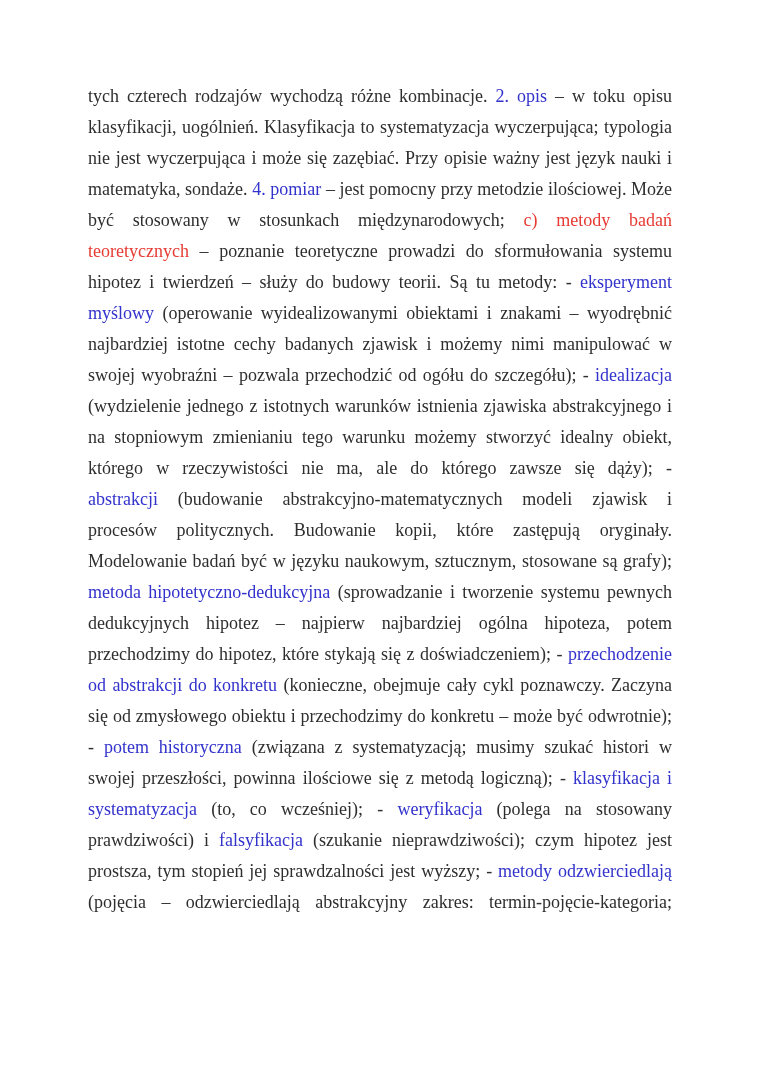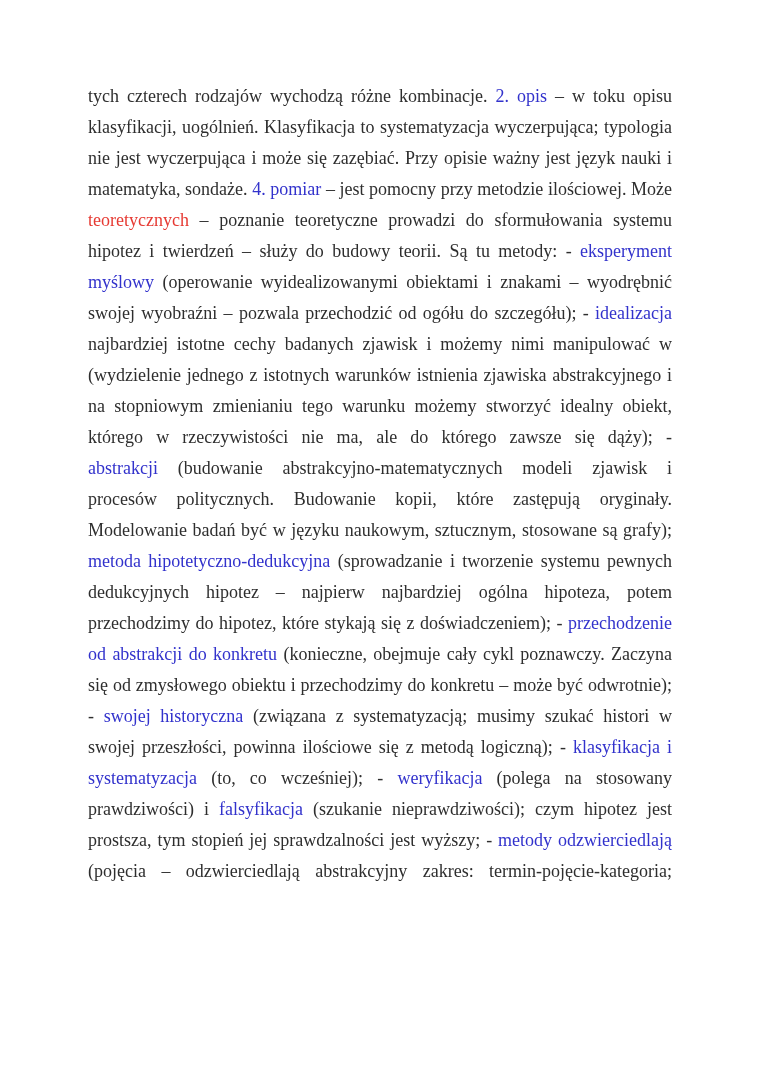--- a/index.html
+++ b/index.html
@@ -43,36 +43,37 @@
 </style>
 </head>
 <body>
 
 <div class="page">
   <div class="textblock" id="textblock">
       <div class="line"><span class="seg-body">tych czterech rodzajów wychodzą różne kombinacje. </span><span class="seg-blue">2. opis</span><span class="seg-body"> – w toku opisu</span></div>
       <div class="line"><span class="seg-body">klasyfikacji, uogólnień. Klasyfikacja to systematyzacja wyczerpująca; typologia</span></div>
       <div class="line"><span class="seg-body">nie jest wyczerpująca i może się zazębiać. Przy opisie ważny jest język nauki i</span></div>
       <div class="line"><span class="seg-body">matematyka, sondaże. </span><span class="seg-blue">4. pomiar</span><span class="seg-body"> – jest pomocny przy metodzie ilościowej. Może</span></div>
+      <div class="line"><span class="seg-body">być stosowany w stosunkach międzynarodowych; </span><span class="seg-red">c) metody badań</span></div>
       <div class="line"><span class="seg-red">teoretycznych</span><span class="seg-body"> – poznanie teoretyczne prowadzi do sformułowania systemu</span></div>
       <div class="line"><span class="seg-body">hipotez i twierdzeń – służy do budowy teorii. Są tu metody: - </span><span class="seg-blue">eksperyment</span></div>
       <div class="line"><span class="seg-blue">myślowy</span><span class="seg-body"> (operowanie wyidealizowanymi obiektami i znakami – wyodrębnić</span></div>
+      <div class="line"><span class="seg-body">najbardziej istotne cechy badanych zjawisk i możemy nimi manipulować w</span></div>
       <div class="line"><span class="seg-body">swojej wyobraźni – pozwala przechodzić od ogółu do szczegółu); - </span><span class="seg-blue">idealizacja</span></div>
-      <div class="line"><span class="seg-body">najbardziej istotne cechy badanych zjawisk i możemy nimi manipulować w</span></div>
       <div class="line"><span class="seg-body">(wydzielenie jednego z istotnych warunków istnienia zjawiska abstrakcyjnego i</span></div>
       <div class="line"><span class="seg-body">na stopniowym zmienianiu tego warunku możemy stworzyć idealny obiekt,</span></div>
       <div class="line"><span class="seg-body">którego w rzeczywistości nie ma, ale do którego zawsze się dąży); -</span></div>
       <div class="line"><span class="seg-blue">abstrakcji</span><span class="seg-body"> (budowanie abstrakcyjno-matematycznych modeli zjawisk i</span></div>
       <div class="line"><span class="seg-body">procesów politycznych. Budowanie kopii, które zastępują oryginały.</span></div>
       <div class="line"><span class="seg-body">Modelowanie badań być w języku naukowym, sztucznym, stosowane są grafy); -</span></div>
       <div class="line"><span class="seg-blue">metoda hipotetyczno-dedukcyjna</span><span class="seg-body"> (sprowadzanie i tworzenie systemu pewnych</span></div>
       <div class="line"><span class="seg-body">dedukcyjnych hipotez – najpierw najbardziej ogólna hipoteza, potem</span></div>
       <div class="line"><span class="seg-body">przechodzimy do hipotez, które stykają się z doświadczeniem); - </span><span class="seg-blue">przechodzenie</span></div>
       <div class="line"><span class="seg-blue">od abstrakcji do konkretu</span><span class="seg-body"> (konieczne, obejmuje cały cykl poznawczy. Zaczyna</span></div>
       <div class="line"><span class="seg-body">się od zmysłowego obiektu i przechodzimy do konkretu – może być odwrotnie);</span></div>
-      <div class="line"><span class="seg-body">- </span><span class="seg-blue">swojej historyczna</span><span class="seg-body"> (związana z systematyzacją; musimy szukać histori w</span></div>
+      <div class="line"><span class="seg-body">- </span><span class="seg-blue">potem historyczna</span><span class="seg-body"> (związana z systematyzacją; musimy szukać histori w</span></div>
       <div class="line"><span class="seg-body">swojej przeszłości, powinna ilościowe się z metodą logiczną); - </span><span class="seg-blue">klasyfikacja i</span></div>
       <div class="line"><span class="seg-blue">systematyzacja</span><span class="seg-body"> (to, co wcześniej); - </span><span class="seg-blue">weryfikacja</span><span class="seg-body"> (polega na stosowany</span></div>
       <div class="line"><span class="seg-body">prawdziwości) i </span><span class="seg-blue">falsyfikacja</span><span class="seg-body"> (szukanie nieprawdziwości); czym hipotez jest</span></div>
       <div class="line"><span class="seg-body">prostsza, tym stopień jej sprawdzalności jest wyższy; - </span><span class="seg-blue">metody odzwierciedlają</span></div>
       <div class="line"><span class="seg-body">(pojęcia – odzwierciedlają abstrakcyjny zakres: termin-pojęcie-kategoria;</span></div>
     </div>
 </div>
 
 </body></html>

